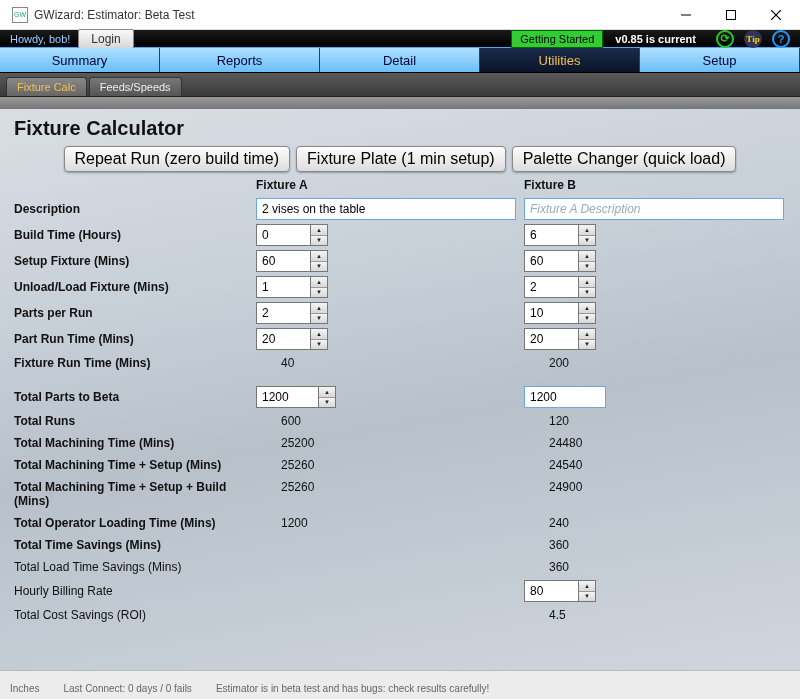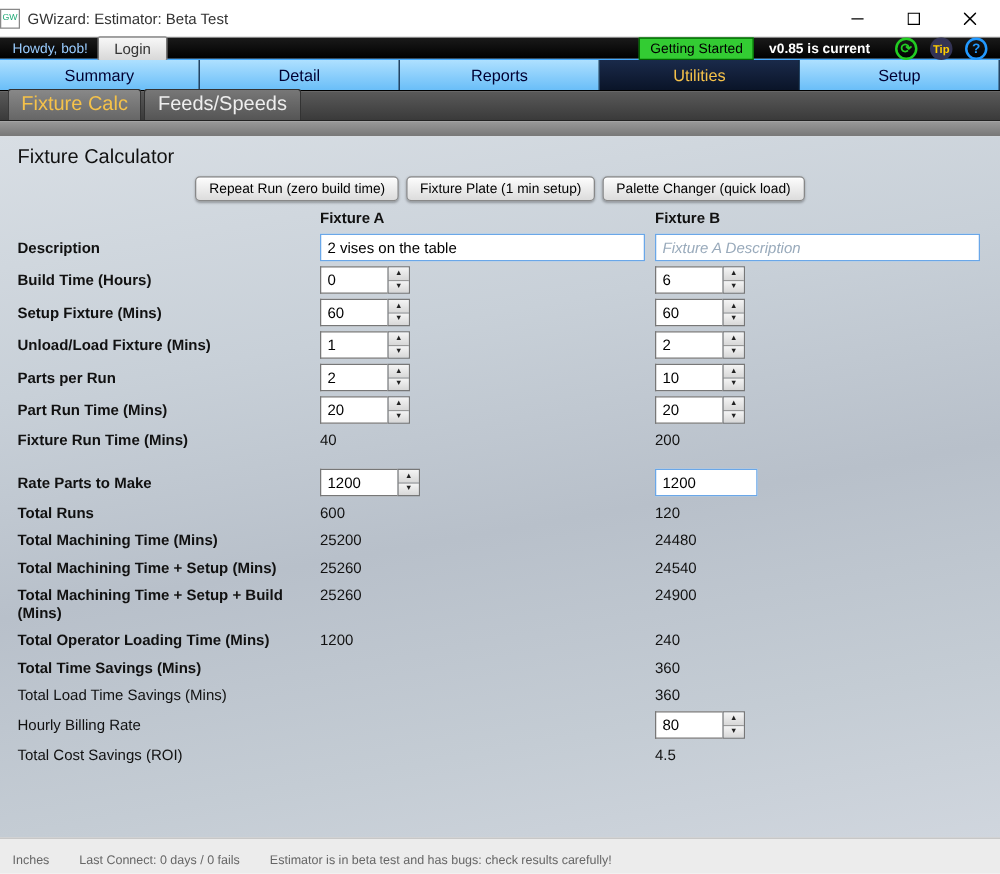--- a/index.html
+++ b/index.html
@@ -1,48 +1,48 @@
 <!DOCTYPE html>
 <html><head>
 <meta charset="utf-8">
 <style>
   * { box-sizing: border-box; margin: 0; padding: 0; font-family: Arial, Helvetica, sans-serif; }
   html, body { width: 800px; height: 699px; overflow: hidden; background: #fff; }
-  .titlebar { height: 30px; background: #fff; display: flex; align-items: center; padding: 0 2px 0 0; border-bottom: 1px solid #ddd; }
+  .titlebar { height: 30px; background: #fff; display: flex; align-items: center; padding: 0 2px 0 12px; border-bottom: 1px solid #ddd; }
   .titlebar .appicon { width: 16px; height: 16px; background: #fff; border: 1px solid #888; margin-right: 6px; display:flex; align-items:center; justify-content:center; font-size:7px; color:#2a7; }
   .titlebar .title { font-size: 12px; color: #333; flex: 1; }
   .winbtn { width: 45px; height: 28px; display: flex; align-items: center; justify-content: center; color: #000; font-size: 13px; }
   .topbar { height: 17px; background: linear-gradient(#1a1a1a,#000); display: flex; align-items: center; padding: 0 10px; color: #fff; font-size: 12px; }
   .howdy { color: #9cf; margin-right: 8px; font-size: 11px; }
   .login { background: linear-gradient(#f8f8f8,#d8d8d8); color:#333; border:1px solid #888; border-radius:2px; padding: 2px 12px; font-size: 12px; }
   .spacer { flex:1; }
   .getting { background:#3c3; color:#000; padding: 2px 8px; font-size: 11px; border:1px solid #060; }
   .ver { color: #fff; margin-left: 12px; font-size: 11px; font-weight:bold; }
   .topicons { display:flex; gap:10px; margin-left:20px; align-items:center; }
   .ticon { width:18px; height:18px; border-radius:50%; display:flex; align-items:center; justify-content:center; font-size:11px; font-weight:bold; }
   .ticon.g { color:#2c2; border:2px solid #2c2; }
-  .ticon.t { background:#335; color:#fc0; font-size:9px; }
+  .ticon.t { background:#335; color:#fc0; font-size:9px;font-family:Liberation Serif, serif; }
   .ticon.h { color:#29f; border:2px solid #29f; }
   .maintabs { height: 26px; display:flex; background:#000; border-top:1px solid #4af; border-bottom:1px solid #000;}
   .mtab { flex:1; background: linear-gradient(#aee0ff,#6abef8); color:#003; font-size:13px; display:flex; align-items:center; justify-content:center; border-right:1px solid #246; cursor:pointer; }
   .mtab.active { background: linear-gradient(#1a2a4a,#0a1428); color:#f5c24a; }
   .subtabs { height: 24px; background: linear-gradient(#5a5a5a,#3a3a3a); display:flex; align-items:flex-end; padding: 0 6px; border-bottom:1px solid #222;}
-  .stab { background: linear-gradient(#777,#555); color:#eee; font-size:16px; padding: 3px 10px; margin-right:2px; border-radius:3px 3px 0 0; border:1px solid #333; border-bottom:none; cursor:pointer;}
+  .stab { background: linear-gradient(#777,#555); color:#eee; font-size:11px; padding: 3px 10px; margin-right:2px; border-radius:3px 3px 0 0; border:1px solid #333; border-bottom:none; cursor:pointer;}
   .stab.active { background: linear-gradient(#888,#666); color:#f5c24a; }
   .greyband { height:12px; background: linear-gradient(#999,#777); }
   .content { height: calc(699px - 30px - 28px - 26px - 24px - 12px - 18px); background: linear-gradient(170deg,#d8dee4 0%,#c8d0d8 30%,#b8c0ca 55%,#c4ccd4 80%, #d0d6de 100%); padding: 8px 14px 4px 14px; overflow:hidden; }
-  h1 { font-size: 16px; font-weight:normal; color:#111; margin-bottom:6px; }
+  h1 { font-size: 20px; font-weight:bold; color:#111; margin-bottom:6px; }
   .presets { display:flex; gap:6px; justify-content:center; margin-bottom:4px; }
-  .pbtn { background: linear-gradient(#fdfdfd,#dcdcdc); border:1px solid #888; border-radius:4px; padding:3px 10px; font-size:11px; box-shadow:0 1px 0 #fff inset, 0 1px 2px rgba(0,0,0,0.3); cursor:pointer;}
+  .pbtn { background: linear-gradient(#fdfdfd,#dcdcdc); border:1px solid #888; border-radius:4px; padding:3px 10px; font-size:16px; box-shadow:0 1px 0 #fff inset, 0 1px 2px rgba(0,0,0,0.3); cursor:pointer;}
   .grid { display:grid; grid-template-columns: 238px 268px 268px; font-size:12px; color:#111; }
   .hdr { font-weight:bold; padding: 2px 0 4px 4px; }
   .lbl { text-align:left; padding: 4px 6px 4px 0; font-weight:bold; align-self:center; }
   .lbl.thin { font-weight:normal; }
   .cell { padding: 2px 4px; display:flex; align-items:center; }
-  .val { padding: 4px 4px; }
+  .val { padding: 4px 4px; margin-left: 25px; }
   .gap { grid-column: 1 / span 3; height: 10px; }
   .txt { width: 260px; height:22px; border:1px solid #6aa7e8; background:#fff; padding: 0 5px; font-size:12px; }
   .txt::placeholder { color:#9ab; font-style:italic; }
   .spin { display:flex; height:22px; }
   .spin input { width:54px; border:1px solid #777; border-right:none; padding:0 5px; font-size:12px; }
   .spin.wide input { width:62px; }
   .spin .arrows { width:18px; display:flex; flex-direction:column; border:1px solid #777; }
   .spin .arrows div { flex:1; background:linear-gradient(#f4f4f4,#d8d8d8); display:flex; align-items:center; justify-content:center; font-size:6px; color:#222; cursor:pointer; }
   .spin .arrows div:first-child{ border-bottom:1px solid #999; }
   .numbox { width:82px; height:22px; border:1px solid #6aa7e8; background:#fff; padding:0 5px; font-size:12px; }
@@ -80,22 +80,22 @@
   <span class="ver">v0.85 is current</span>
   <div class="topicons">
     <div class="ticon g">⟳</div>
     <div class="ticon t">Tip</div>
     <div class="ticon h">?</div>
   </div>
 </div>
 
 <div class="maintabs">
   <div class="mtab">Summary</div>
+  <div class="mtab">Reports</div>
   <div class="mtab">Detail</div>
-  <div class="mtab">Reports</div>
   <div class="mtab active">Utilities</div>
   <div class="mtab">Setup</div>
 </div>
 
 <div class="subtabs">
   <div class="stab active">Fixture Calc</div>
   <div class="stab">Feeds/Speeds</div>
 </div>
 <div class="greyband"></div>
 
@@ -219,21 +219,21 @@
           </div>
         </div>
       </div>
 
     <div class="lbl">Fixture Run Time (Mins)</div>
     <div class="val">40</div>
     <div class="val">200</div>
 
     <div class="gap"></div>
 
-    <div class="lbl">Rate Parts to Make</div>
+    <div class="lbl">Total Parts to Beta</div>
     <div class="cell">
         <div class="spin wide">
           <input value="1200" style="">
           <div class="arrows">
             <div>▲</div>
             <div>▼</div>
           </div>
         </div>
       </div>
     <div class="cell">

